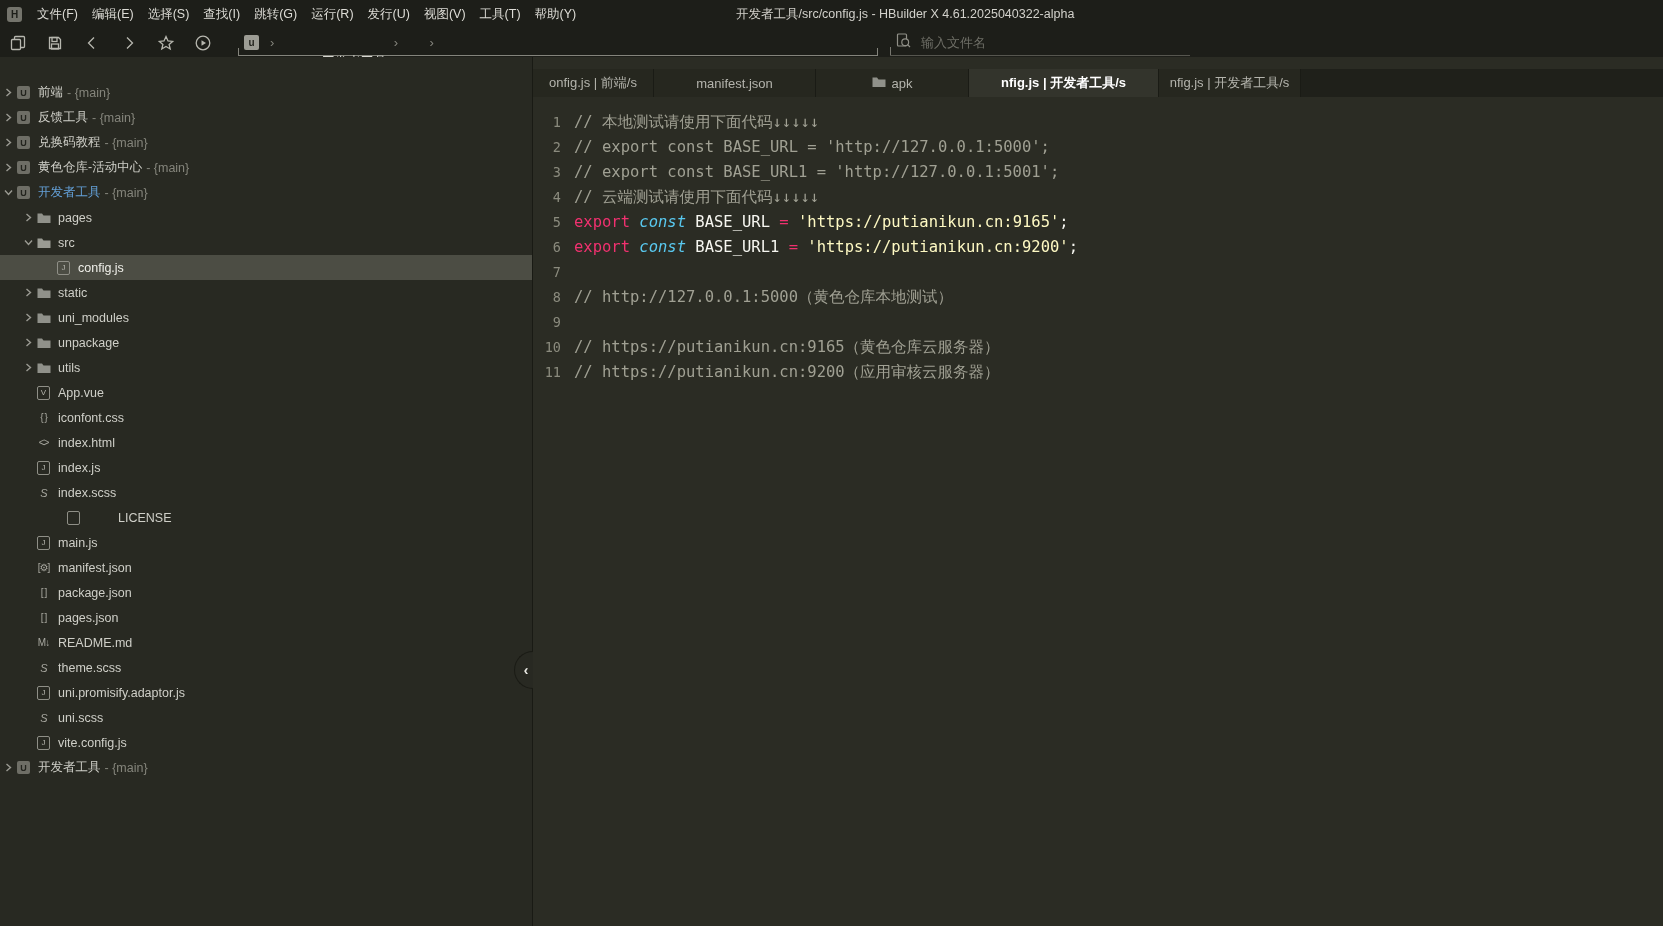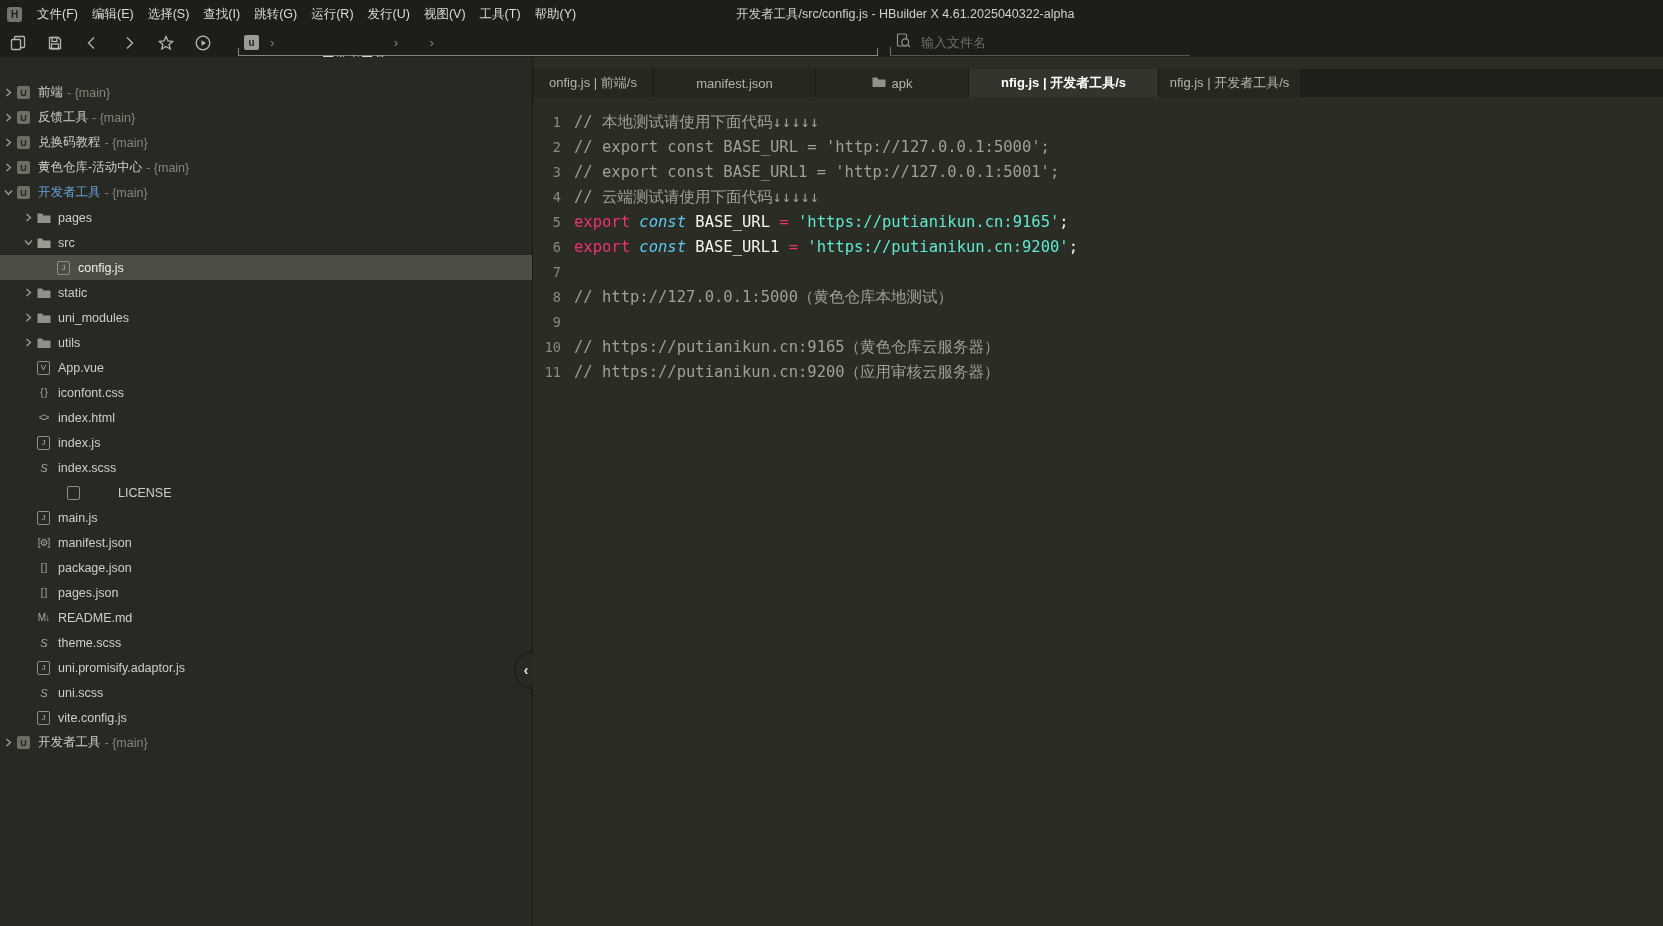--- a/index.html
+++ b/index.html
@@ -76,21 +76,21 @@
   .tab.active{background:#33342c;color:#ffffff;font-weight:bold;}
   .tab .tab-folder{flex:none;display:block;}
   .code{position:absolute;left:0;top:28px;width:1130px;height:841px;padding-top:13px;
         font-family:"DejaVu Sans Mono","DejaVu Sans",monospace;font-size:15.5px;}
   .cl{height:25px;line-height:25px;display:flex;white-space:pre;}
   .ln{width:28px;flex:none;text-align:right;color:#8b8b7e;font-size:13.5px;padding-right:0;}
   .ct{padding-left:13px;}
   .tk-comment{color:#a0a093;}
   .tk-kw{color:#f0316f;}
   .tk-type{color:#59c9f0;font-style:italic;}
-  .tk-str{color:#5eead4;}
+  .tk-str{color:#fef9c3;}
   .tk-op{color:#f0316f;}
   .tk-plain{color:#f6f6f0;}
 </style>
 </head>
 <body>
 
 <div class="app">
 
   <div class="titlebar">
     <div class="logo">H</div>
@@ -294,20 +294,33 @@
           <span class="chev">
             <svg width="9" height="9" viewBox="0 0 9 9" fill="none" stroke="#9a9a92" stroke-width="1.4">
               <polyline points="2.5,1 6.5,4.5 2.5,8"></polyline>
             </svg>
           </span>
           <span class="ficon">
             <svg width="14" height="12" viewBox="0 0 14 12">
               <path d="M0.5 1.5 h4.5 l1.5 2 h7 v7.5 h-13 z" fill="#90918a"></path>
             </svg>
           </span>
+          <span class="flabel">unpackage</span>
+        </div>
+        <div class="trow" style="padding-left: 22px;">
+          <span class="chev">
+            <svg width="9" height="9" viewBox="0 0 9 9" fill="none" stroke="#9a9a92" stroke-width="1.4">
+              <polyline points="2.5,1 6.5,4.5 2.5,8"></polyline>
+            </svg>
+          </span>
+          <span class="ficon">
+            <svg width="14" height="12" viewBox="0 0 14 12">
+              <path d="M0.5 1.5 h4.5 l1.5 2 h7 v7.5 h-13 z" fill="#90918a"></path>
+            </svg>
+          </span>
           <span class="flabel">utils</span>
         </div>
         <div class="trow" style="padding-left: 22px;">
           <span class="chev"></span>
           <span class="ficon">
             <span class="boxicon">V</span>
           </span>
           <span class="flabel">App.vue</span>
         </div>
         <div class="trow" style="padding-left: 22px;">

